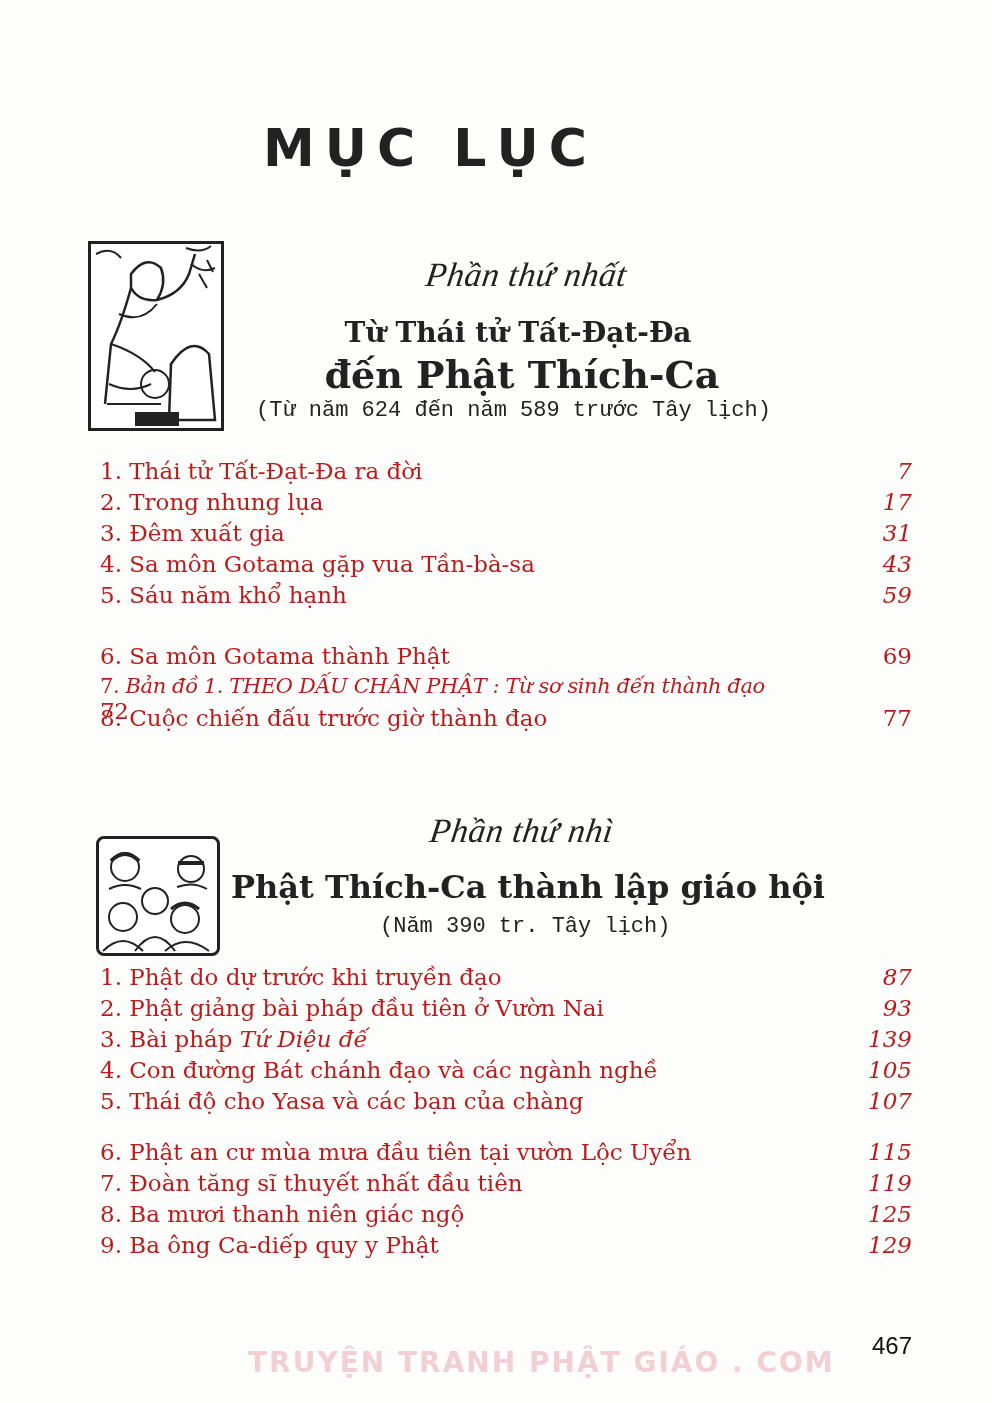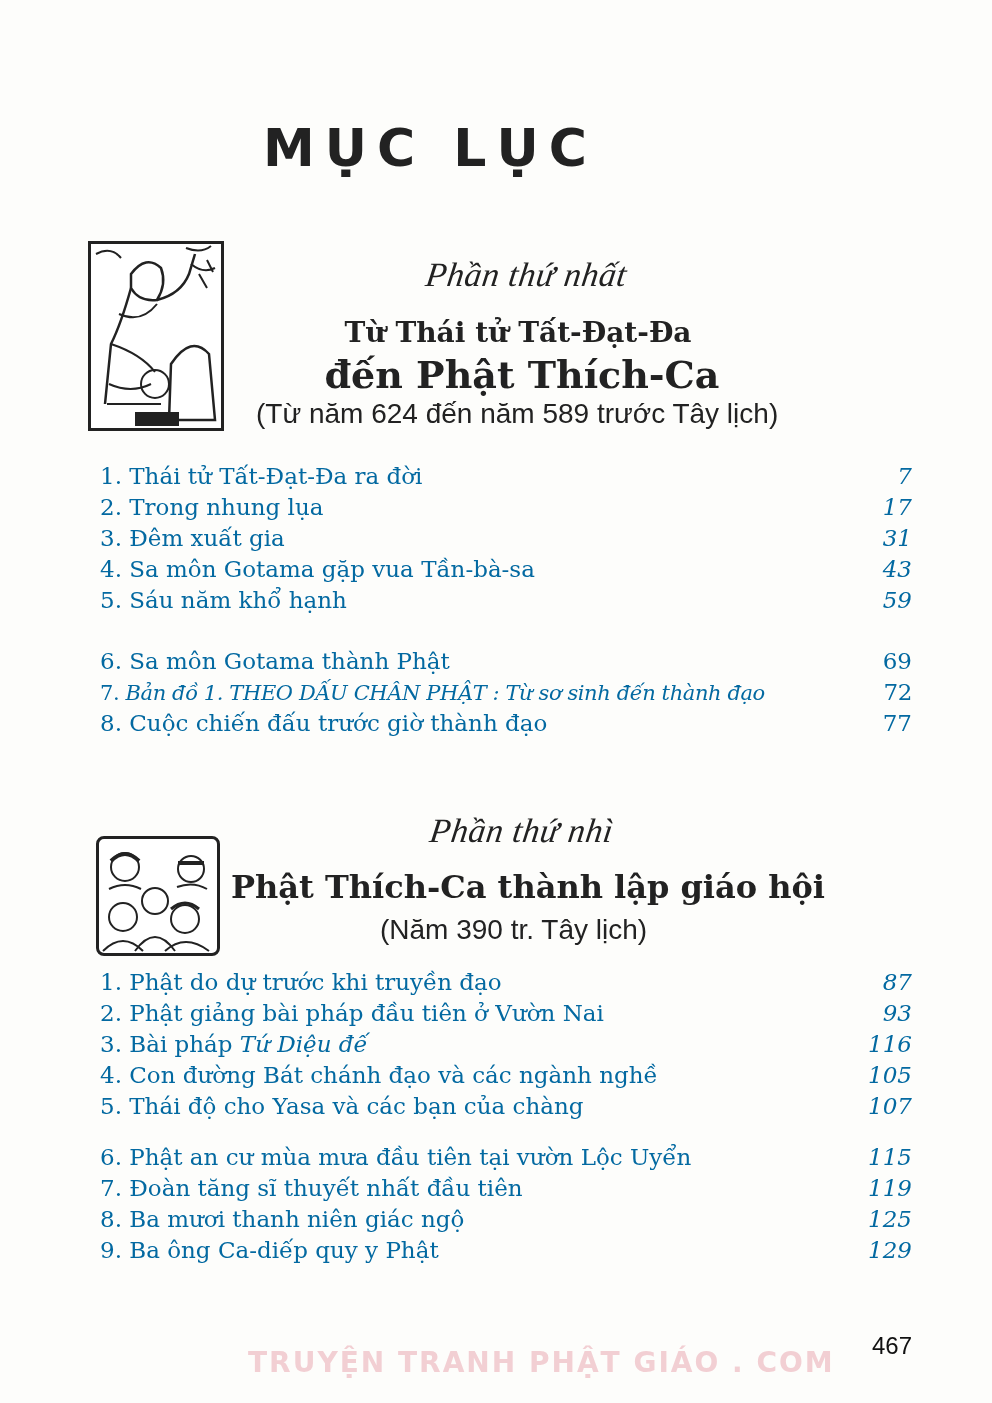--- a/index.html
+++ b/index.html
@@ -19,26 +19,26 @@
     .illus svg { width: 100%; height: 100%; display: block; }
     .part-label {
       position: absolute; font-family: "Liberation Serif", serif; font-style: italic;
       font-size: 34px; color: #222; transform: skewX(-8deg); letter-spacing: 0.5px;
     }
     .part-title {
       position: absolute; left: 0; text-align: center; font-family: "DejaVu Serif", serif;
       font-weight: bold; color: #222; line-height: 42px;
     }
     .part-sub {
-      position: absolute; font-family: Liberation Sans, sans-serif; font-size: 28px; color: #222;
+      position: absolute; font-family: Liberation Mono, monospace; font-size: 22px; color: #222;
     }
     .toc { position: absolute; left: 100px; width: 812px; }
     .toc-row {
-      display: flex; justify-content: space-between; align-items: flex-end;
-      height: 31px; font-family: "DejaVu Serif", serif; font-size: 23px; color: #0369a1;
+      display: flex; justify-content: space-between; align-items: flex-start;
+      height: 31px; font-family: "DejaVu Serif", serif; font-size: 23px; color: #b91c1c;
       white-space: nowrap;
     }
     .toc-row .page { font-style: italic; }
     .toc-row .title i { font-style: italic; }
     .gap { height: 30px; }
     .page-number {
       position: absolute; left: 872px; top: 1332px; font-family: "Liberation Sans", sans-serif;
       font-size: 24px; color: #111;
     }
     .watermark {
@@ -87,21 +87,21 @@
     </div>
   <div class="toc-row">
       <span class="title"><span>5.</span> <span>Sáu năm khổ hạnh</span></span>
       <span class="page">59</span>
     </div>
   <div class="gap"></div>
   <div class="toc-row">
       <span class="title"><span>6.</span> <span>Sa môn Gotama thành Phật</span></span>
       <span class="page" style="font-style:normal">69</span>
     </div>
-  <div class="toc-row" style="font-size:21px; letter-spacing:-0.4px;">
+  <div class="toc-row" style="font-size:21px; letter-spacing:-0.4px;flex-direction:column;">
       <span class="title"><span>7.</span> <i>Bản đồ 1. THEO DẤU CHÂN PHẬT : Từ sơ sinh đến thành đạo</i></span>
       <span class="page" style="font-style:normal;font-size:23px">72</span>
     </div>
   <div class="toc-row">
       <span class="title"><span>8.</span> <span>Cuộc chiến đấu trước giờ thành đạo</span></span>
       <span class="page" style="font-style:normal">77</span>
     </div>
 </div>
 
 <div class="part-label" style="left:430px; top:812px;">Phần thứ nhì</div>
@@ -126,21 +126,21 @@
   <div class="toc-row">
       <span class="title"><span>1.</span> <span>Phật do dự trước khi truyền đạo</span></span>
       <span class="page">87</span>
     </div>
   <div class="toc-row">
       <span class="title"><span>2.</span> <span>Phật giảng bài pháp đầu tiên ở Vườn Nai</span></span>
       <span class="page">93</span>
     </div>
   <div class="toc-row">
       <span class="title"><span>3.</span> <span>Bài pháp </span><i>Tứ Diệu đế</i></span>
-      <span class="page">116</span>
+      <span class="page">139</span>
     </div>
   <div class="toc-row">
       <span class="title"><span>4.</span> <span>Con đường Bát chánh đạo và các ngành nghề</span></span>
       <span class="page">105</span>
     </div>
   <div class="toc-row">
       <span class="title"><span>5.</span> <span>Thái độ cho Yasa và các bạn của chàng</span></span>
       <span class="page">107</span>
     </div>
   <div class="gap" style="height:20px"></div>

